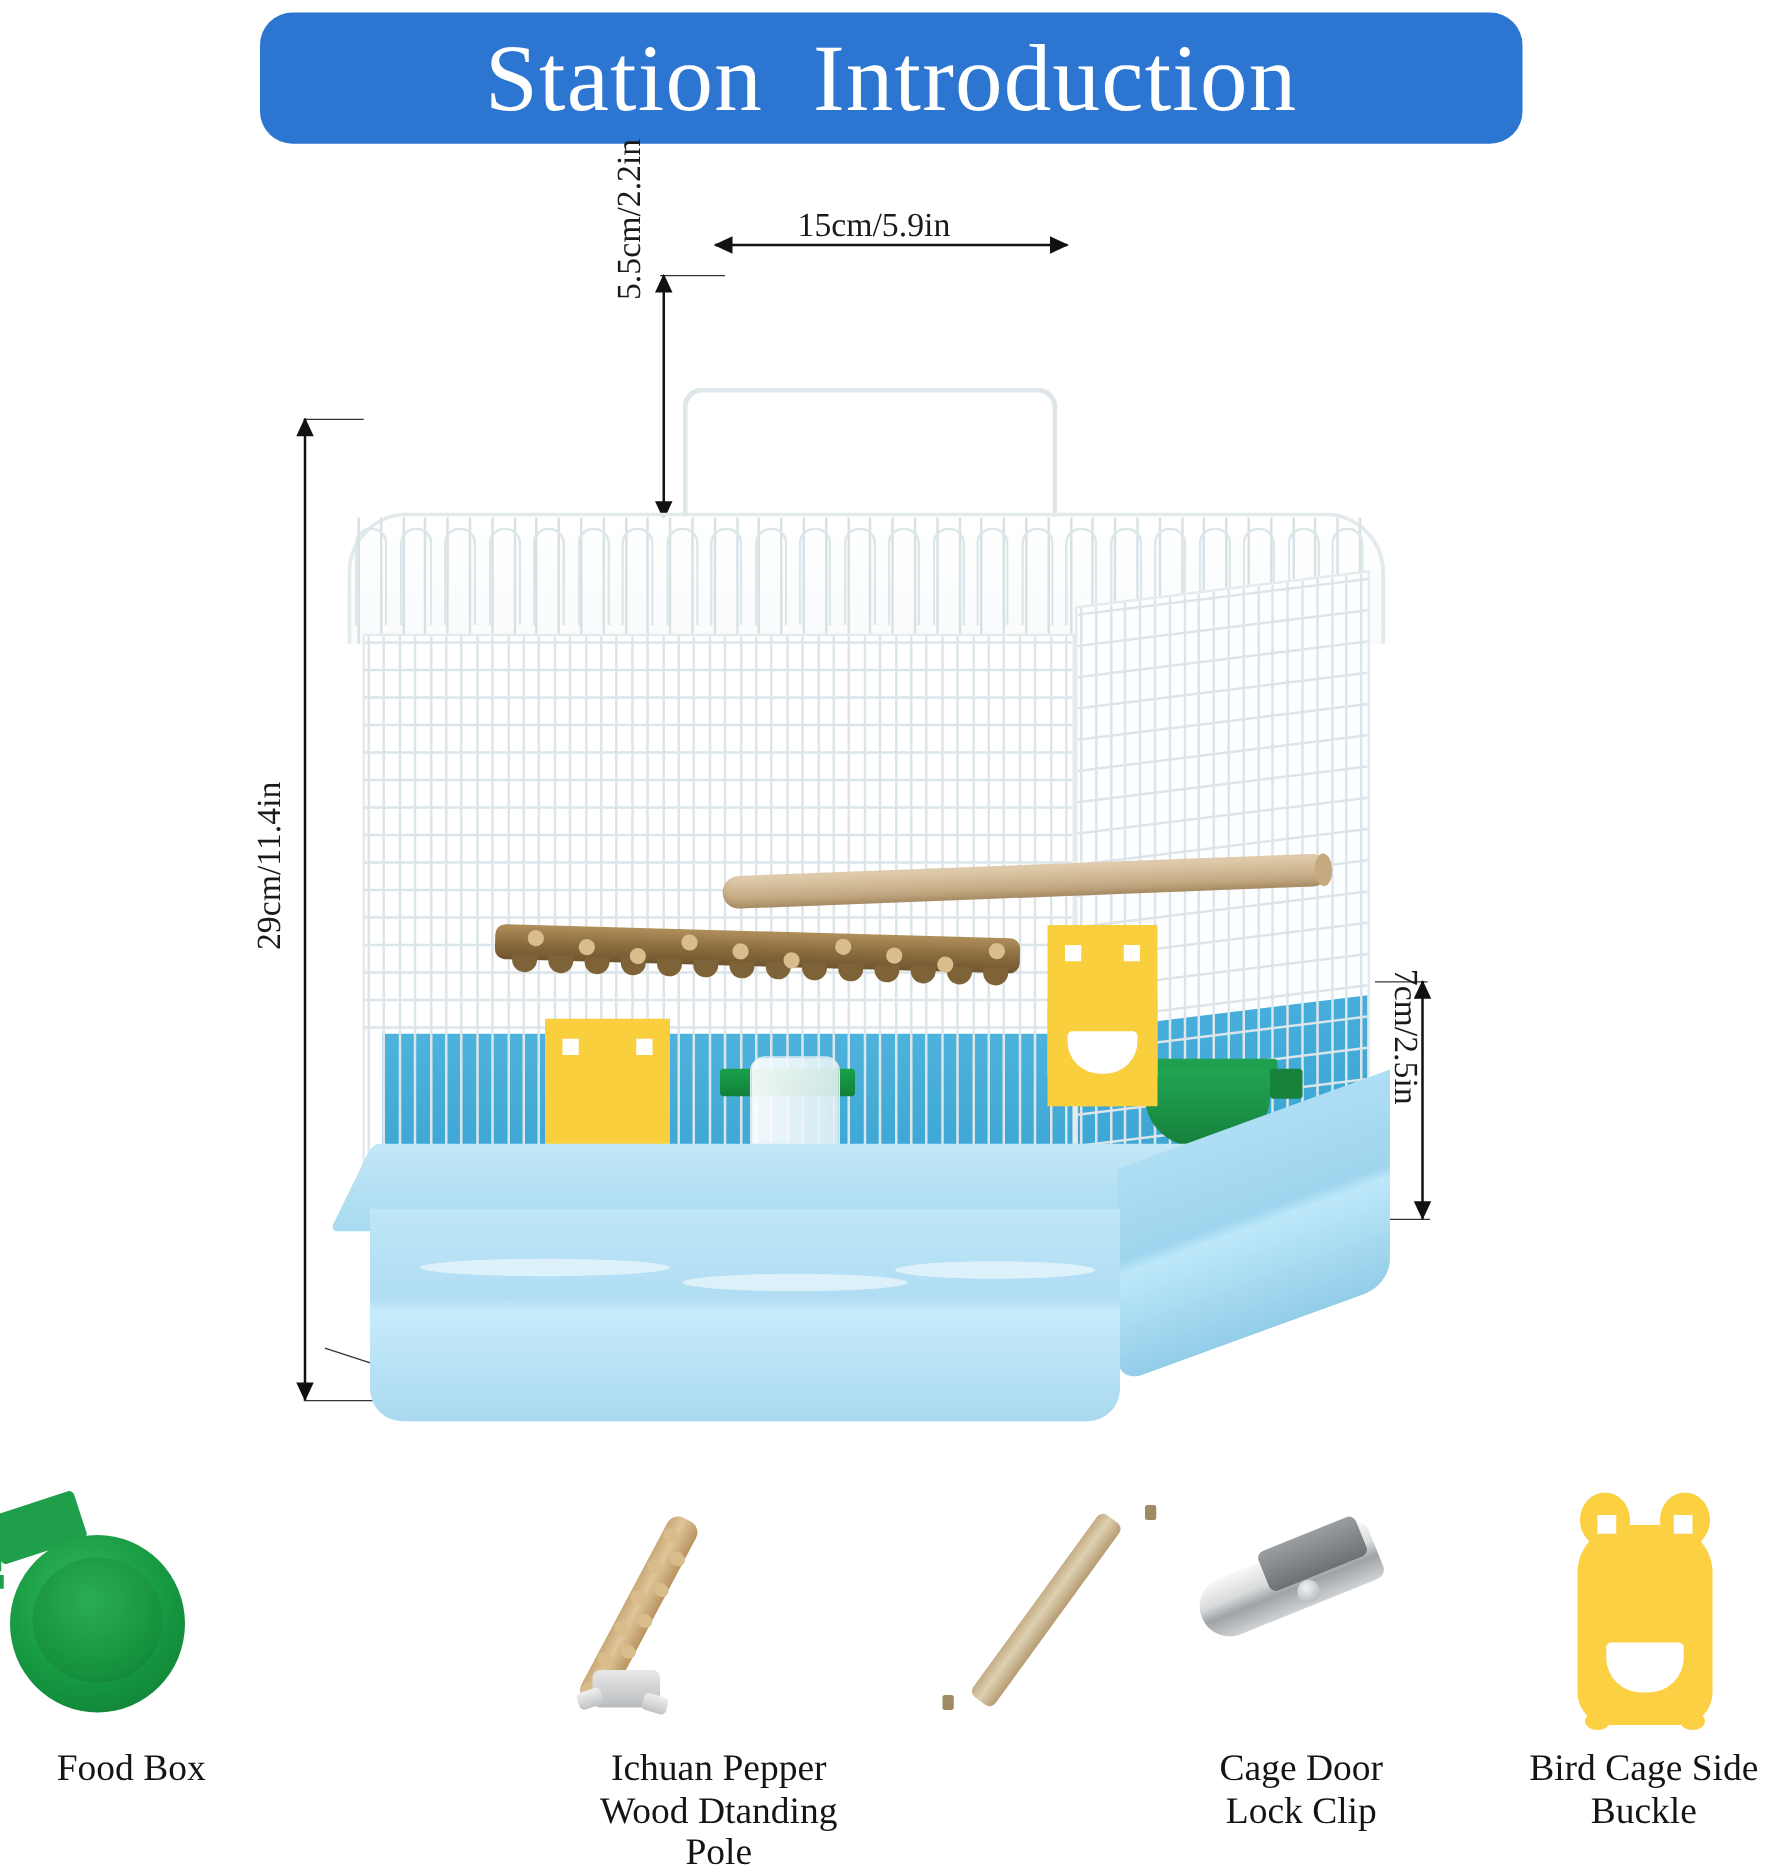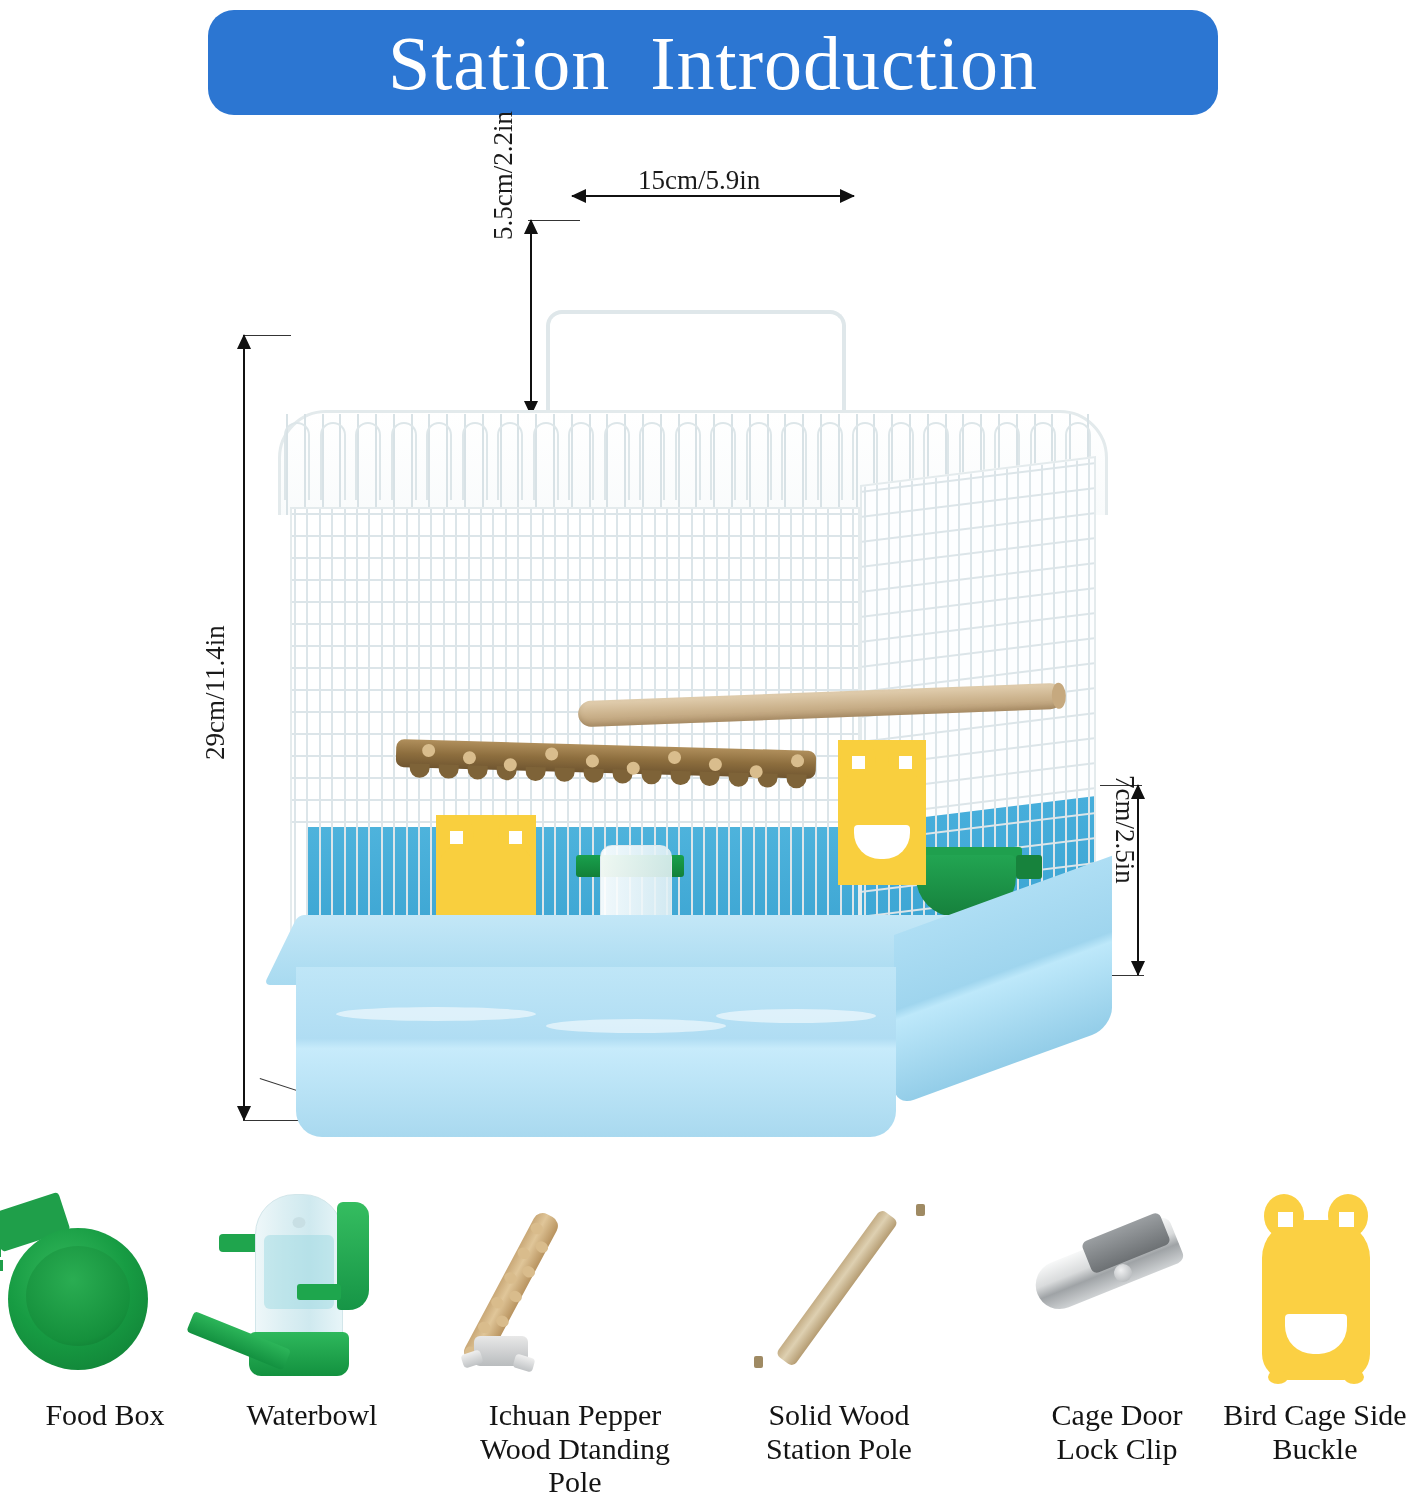--- a/index.html
+++ b/index.html
@@ -653,34 +653,20 @@
       <div class="fb-clip"></div>
       <span class="fb-teeth" style="left:4px; top:52px;"></span>
       <span class="fb-teeth" style="left:4px; top:66px;"></span>
       <span class="fb-teeth" style="left:6px; top:80px;"></span>
       <div class="fb-cup"></div>
       <div class="fb-inner"></div>
     </div>
     <div class="acc-label">Food Box</div>
   </div>
 
-  <div class="acc-item" style="left:193px;">
-    <div class="acc-art">
-      <div class="wb-clip-l"></div>
-      <div class="wb-bottle">
-        <span class="wb-tint"></span>
-        <span class="wb-nub"></span>
-      </div>
-      <div class="wb-clip-r"></div>
-      <div class="wb-spout"></div>
-      <div class="wb-base"></div>
-      <div class="wb-handle"></div>
-    </div>
-    <div class="acc-label">Waterbowl</div>
-  </div>
 
   <div class="acc-item" style="left:456px;">
     <div class="acc-art">
       <div class="pw-stick" id="pw-stick">
           <span class="pw-bump" style="left:1px; top:12px; width:13px; height:11px;"></span>
           <span class="pw-bump" style="left:14px; top:26px; width:13px; height:11px;"></span>
           <span class="pw-bump" style="left:1px; top:40px; width:13px; height:11px;"></span>
           <span class="pw-bump" style="left:14px; top:54px; width:13px; height:11px;"></span>
           <span class="pw-bump" style="left:1px; top:68px; width:13px; height:11px;"></span>
           <span class="pw-bump" style="left:14px; top:82px; width:13px; height:11px;"></span>
@@ -697,25 +683,23 @@
     <div class="acc-label" style="white-space:pre-line;">Ichuan Pepper
 Wood Dtanding Pole</div>
   </div>
 
   <div class="acc-item" style="left:720px;">
     <div class="acc-art">
       <div class="sw-stick"></div>
       <span class="sw-notch" style="left:34px; top:176px;"></span>
       <span class="sw-notch" style="left:196px; top:24px;"></span>
     </div>
-    <div class="acc-label" style="white-space:pre-line;">Solid Wood
-Station Pole</div>
   </div>
 
-  <div class="acc-item" style="left:998px;">
+  <div class="acc-item" style="left:922px;">
     <div class="acc-art">
       <div class="lc-body"></div>
       <div class="lc-top"></div>
       <div class="lc-pin"></div>
     </div>
     <div class="acc-label" style="white-space:pre-line;">Cage Door
 Lock Clip</div>
   </div>
 
   <div class="acc-item" style="left:1196px;">

